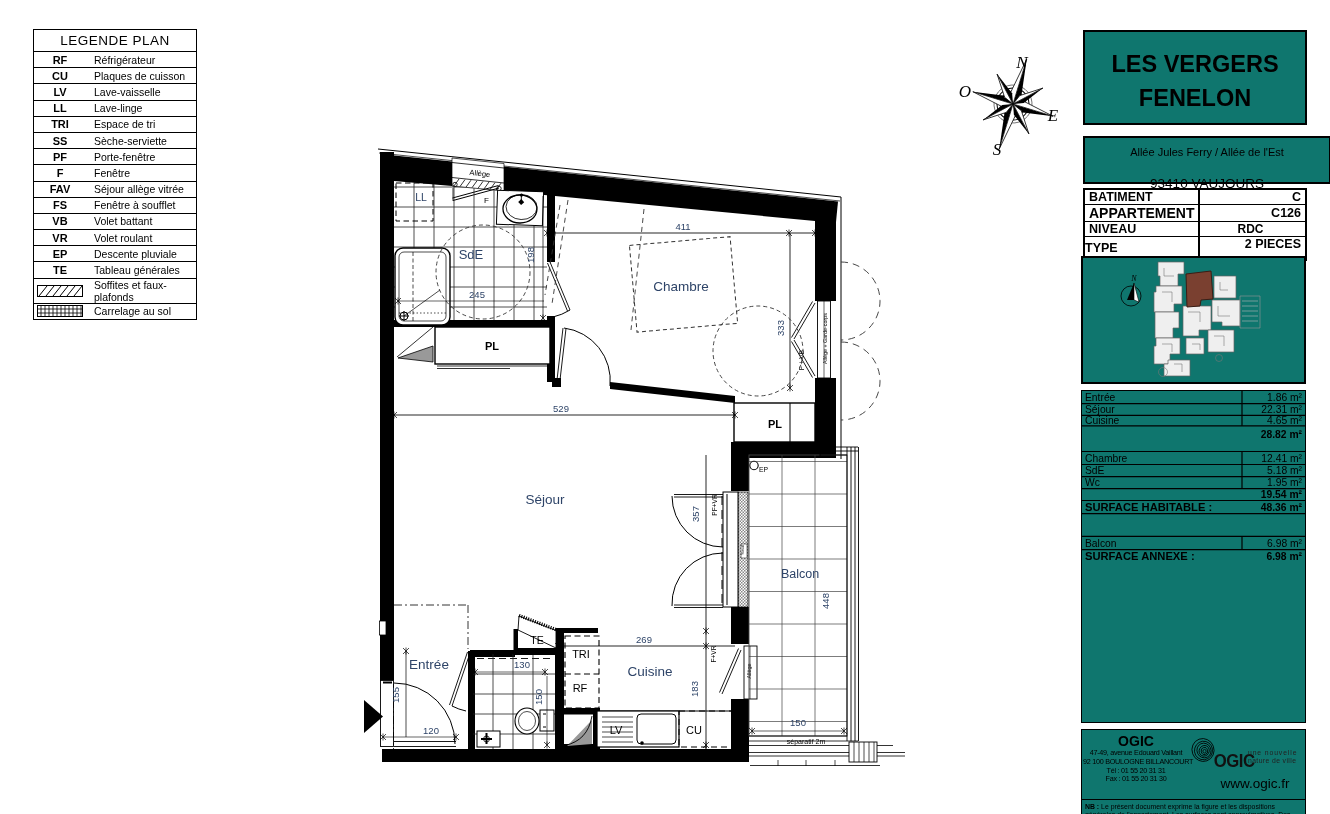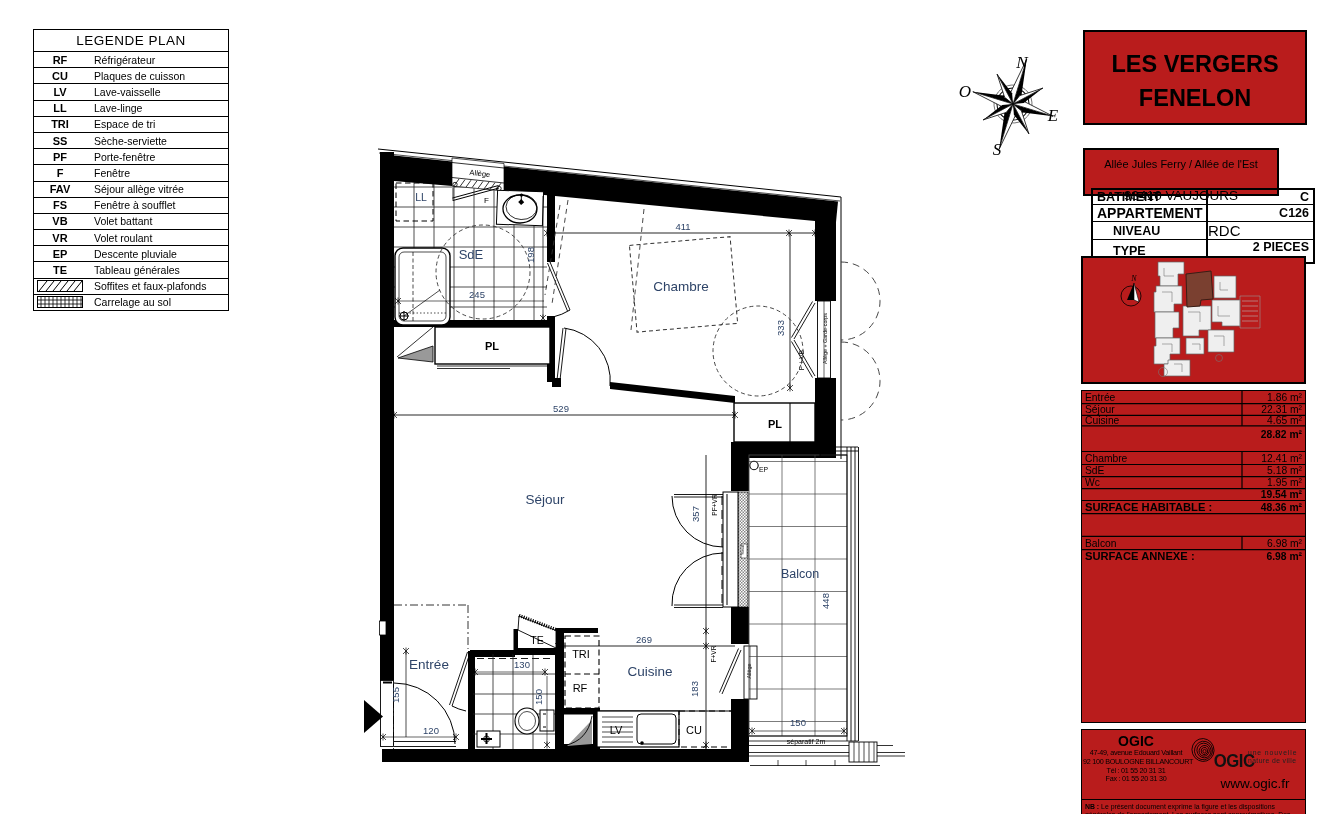--- a/index.html
+++ b/index.html
@@ -1,22 +1,22 @@
 <!DOCTYPE html>
 <html><head>
 <meta charset="utf-8">
 <style>
   html,body{margin:0;padding:0;background:#fff;}
   body{width:1330px;height:814px;position:relative;overflow:hidden;
        font-family:"Liberation Sans", sans-serif;}
   .abs{position:absolute;}
-  .box{position:absolute;border:2px solid #000;box-sizing:border-box;background:#b91c1c;}
+  .box{position:absolute;border:2px solid #000;box-sizing:border-box;background:#0f766e;}
   
   .legend{position:absolute;left:33px;top:29px;width:196px;}
-  .legend table{border-collapse:collapse;width:196px;}
+  .legend table{border-collapse:collapse;width:164px;}
   .legend td{border:1.6px solid #000;font-size:10.5px;padding:0;height:15.2px;}
   .legend .hd{font-size:13.5px;text-align:center;height:21px;font-weight:normal;letter-spacing:0.5px;}
   .legend .ab{width:52px;text-align:center;font-weight:bold;font-size:11px;border-right:none;}
   .legend .ds{border-left:none;padding-left:8px;font-size:10.5px;}
 </style>
 </head>
 <body>
 
 <div class="legend">
 <table>
@@ -99,42 +99,42 @@
           <td class="ds">Carrelage au sol</td>
         </tr>
 </tbody>
     </table>
 </div>
 
 <div class="box" style="left:1083px;top:30px;width:224px;height:95px;">
   <div style="text-align:center;font-weight:bold;font-size:23.5px;line-height:34px;margin-top:15px;">LES VERGERS<br>FENELON</div>
 </div>
 
-<div class="box" style="left:1083px;top:148px;width:196px;height:48px;">
+<div class="box" style="left:1083px;top:136px;width:248px;height:48px;">
   <div style="text-align:center;font-size:11px;margin-top:8px;">Allée Jules Ferry / Allée de l'Est</div>
   <div style="text-align:center;font-size:13.5px;margin-top:18px;">93410 VAUJOURS</div>
 </div>
 
-<div class="abs" style="left:1083px;top:188px;width:224px;margin-left:8px;">
+<div class="abs" style="left:1083px;top:188px;width:224px;">
 <table style="border-collapse:collapse;width:224px;">
  <tbody>
         <tr>
           <td style="border:2px solid #000;border-bottom:1px solid #000;width:109px;font-weight:bold;font-size:12.5px;padding:0 0 0 4px;height:14px;">BATIMENT</td>
           <td style="border:2px solid #000;border-bottom:1px solid #000;border-left:1px solid #000;font-weight:bold;font-size:12.5px;text-align:right;padding:0 4px 0 0;">C</td>
         </tr>
  <tr>
           <td style="border:2px solid #000;border-top:1px solid #000;border-bottom:1px solid #000;font-weight:bold;font-size:14px;padding:0 0 0 4px;height:14px;">APPARTEMENT</td>
           <td style="border:2px solid #000;border-top:1px solid #000;border-bottom:1px solid #000;border-left:1px solid #000;font-weight:bold;font-size:12.5px;text-align:right;padding:0 4px 0 0;">C126</td>
         </tr>
  <tr>
-          <td style="border:2px solid #000;border-top:1px solid #000;border-bottom:1px solid #000;font-weight:bold;font-size:12.5px;padding:0 0 0 20px;height:14px;">NIVEAU</td>
-          <td style="border:2px solid #000;border-top:1px solid #000;border-bottom:1px solid #000;border-left:1px solid #000;font-weight:normal;font-size:15px;text-align:left;padding:0 4px 0 0;">RDC</td>
-        </tr>
- <tr>
-          <td style="border:2px solid #000;border-top:1px solid #000;font-weight:bold;font-size:12.5px;padding:0 0 0 20px;height:14px;">TYPE</td>
+          <td style="border:2px solid #000;border-top:1px solid #000;border-bottom:1px solid #000;font-weight:bold;font-size:12.5px;padding:0 0 0 4px;height:14px;">NIVEAU</td>
+          <td style="border:2px solid #000;border-top:1px solid #000;border-bottom:1px solid #000;border-left:1px solid #000;font-weight:bold;font-size:12px;text-align:center;padding:0 4px 0 0;">RDC</td>
+        </tr>
+ <tr>
+          <td style="border:2px solid #000;border-top:1px solid #000;font-weight:bold;font-size:12.5px;padding:0 0 0 0;height:14px;">TYPE</td>
           <td style="border:2px solid #000;border-top:1px solid #000;border-left:1px solid #000;font-weight:bold;font-size:12.5px;text-align:right;padding:0 4px 8px 0;">2 PIECES</td>
         </tr>
 </tbody>
     </table>
 </div>
 
 <div class="box" style="left:1081px;top:256px;width:225px;height:128px;"></div>
 
 <div class="box" style="left:1081px;top:390px;width:225px;height:333px;border-width:1.5px;"></div>
 <svg class="abs" style="left:1081px;top:390px;" width="225" height="333" viewBox="0 0 225 333">

